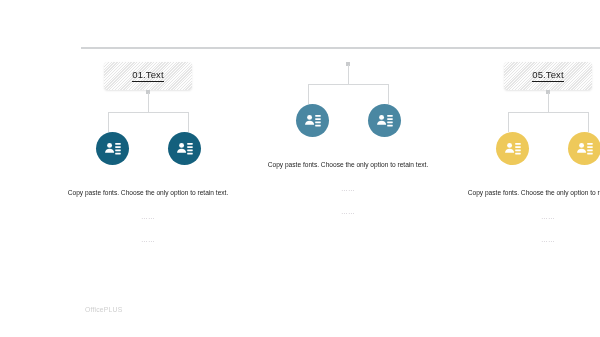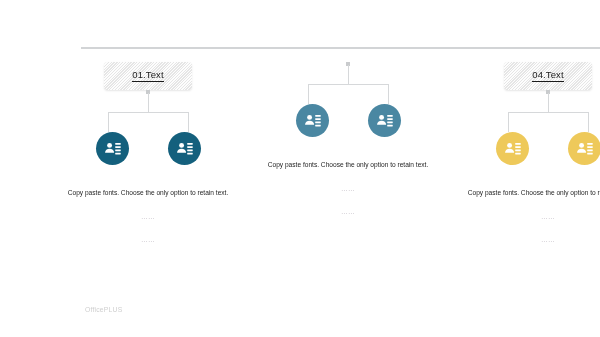--- a/index.html
+++ b/index.html
@@ -260,21 +260,21 @@
         </div>
       </div>
 
       <div class="body-text">Copy paste fonts. Choose the only option to retain text.</div>
       <div class="dots">……</div>
       <div class="dots second">……</div>
     </div>
 
     <div class="group">
       <div class="title-box">
-        <span class="title-label">04.Text</span>
+        <span class="title-label">05.Text</span>
       </div>
 
       <div class="connector">
         <div class="node-square"></div>
         <div class="stem"></div>
         <div class="crossbar"></div>
         <div class="drop left"></div>
         <div class="drop right"></div>
       </div>
 

